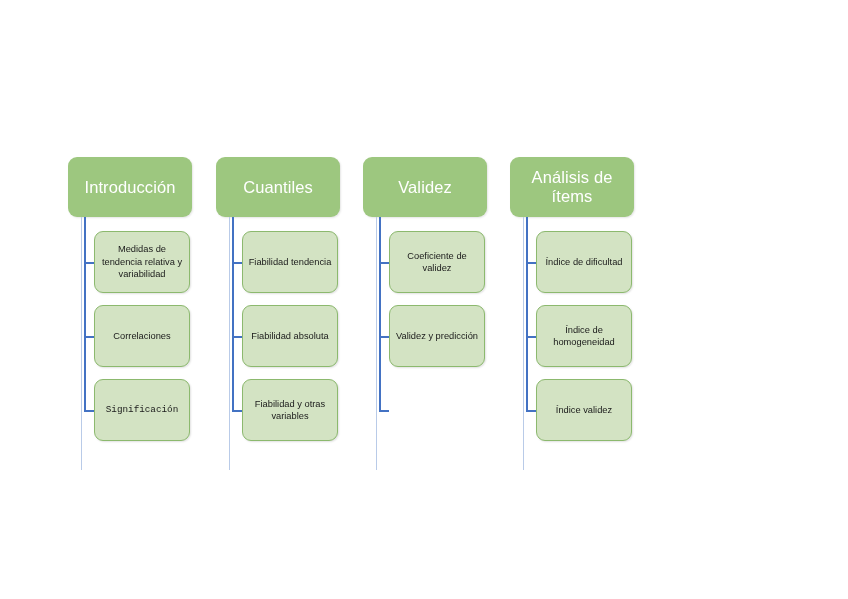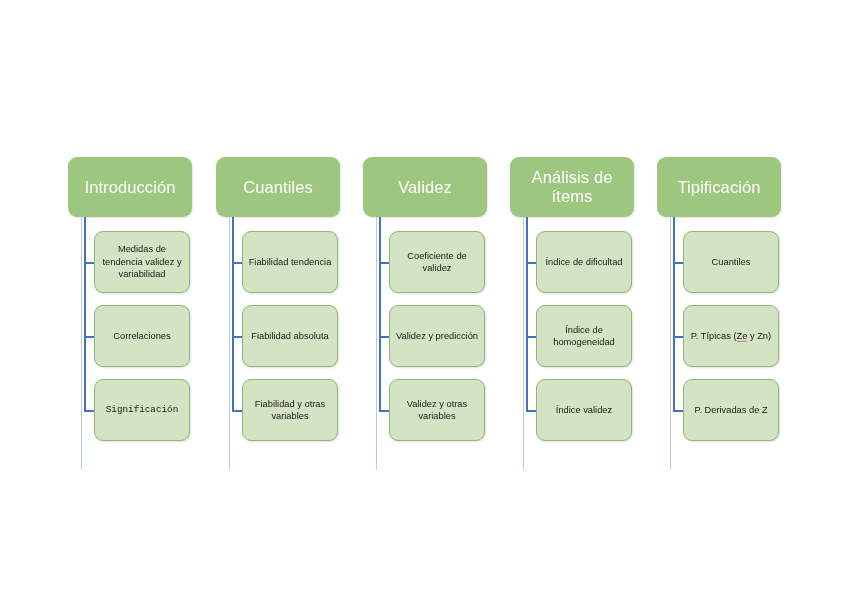--- a/index.html
+++ b/index.html
@@ -110,21 +110,21 @@
 
   <div class="column" style="left:64px;">
     <div class="header-box">
       <span class="header-label">Introducción</span>
     </div>
     <div class="rail-ghost" style="top:60px; height:253px;"></div>
     <div class="rail" style="top:60px; height:195px;"></div>
 
     <div class="stub" style="top:105px;"></div>
     <div class="child-box" style="top:74px;">
-      <span class="child-label">Medidas de tendencia validez y variabilidad</span>
+      <span class="child-label">Medidas de tendencia relativa y variabilidad</span>
     </div>
 
     <div class="stub" style="top:179px;"></div>
     <div class="child-box" style="top:148px;align-items:center;">
       <span class="child-label">Correlaciones</span>
     </div>
 
     <div class="stub" style="top:253px;"></div>
     <div class="child-box" style="top:222px;font-family:Liberation Mono, monospace;">
       <span class="child-label">Significación</span>
@@ -165,23 +165,20 @@
     <div class="child-box" style="top:74px;">
       <span class="child-label">Coeficiente de validez</span>
     </div>
 
     <div class="stub" style="top:179px;"></div>
     <div class="child-box" style="top:148px;">
       <span class="child-label">Validez y predicción</span>
     </div>
 
     <div class="stub" style="top:253px;"></div>
-    <div class="child-box" style="top:222px;">
-      <span class="child-label">Validez y otras variables</span>
-    </div>
   </div>
 
   <div class="column" style="left:506px;">
     <div class="header-box">
       <span class="header-label">Análisis de ítems</span>
     </div>
     <div class="rail-ghost" style="top:60px; height:253px;"></div>
     <div class="rail" style="top:60px; height:195px;"></div>
 
     <div class="stub" style="top:105px;"></div>
@@ -193,36 +190,14 @@
     <div class="child-box" style="top:148px;">
       <span class="child-label">Índice de homogeneidad</span>
     </div>
 
     <div class="stub" style="top:253px;"></div>
     <div class="child-box" style="top:222px;">
       <span class="child-label">Índice validez</span>
     </div>
   </div>
 
-  <div class="column" style="left:653px;">
-    <div class="header-box">
-      <span class="header-label">Tipificación</span>
-    </div>
-    <div class="rail-ghost" style="top:60px; height:253px;"></div>
-    <div class="rail" style="top:60px; height:195px;"></div>
-
-    <div class="stub" style="top:105px;"></div>
-    <div class="child-box" style="top:74px;">
-      <span class="child-label">Cuantiles</span>
-    </div>
-
-    <div class="stub" style="top:179px;"></div>
-    <div class="child-box" style="top:148px;">
-      <span class="child-label" id="typicas-label">P. Típicas (<span class="misspelled">Ze</span> y Zn)</span>
-    </div>
-
-    <div class="stub" style="top:253px;"></div>
-    <div class="child-box" style="top:222px;">
-      <span class="child-label">P. Derivadas de Z</span>
-    </div>
-  </div>
 
 </div>
 
 </body></html>

